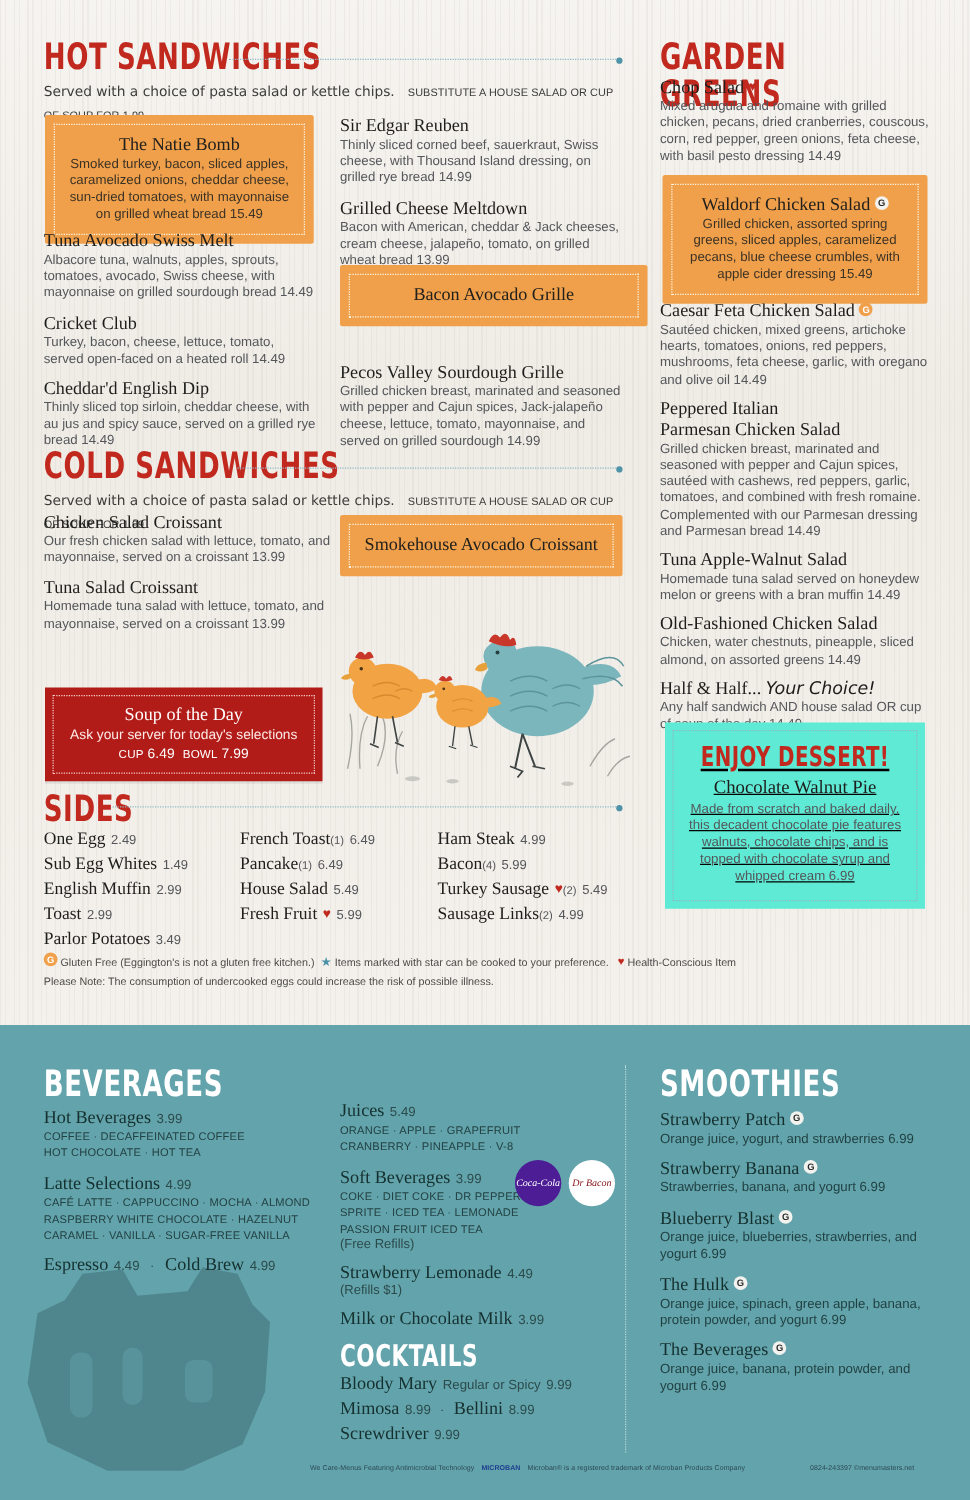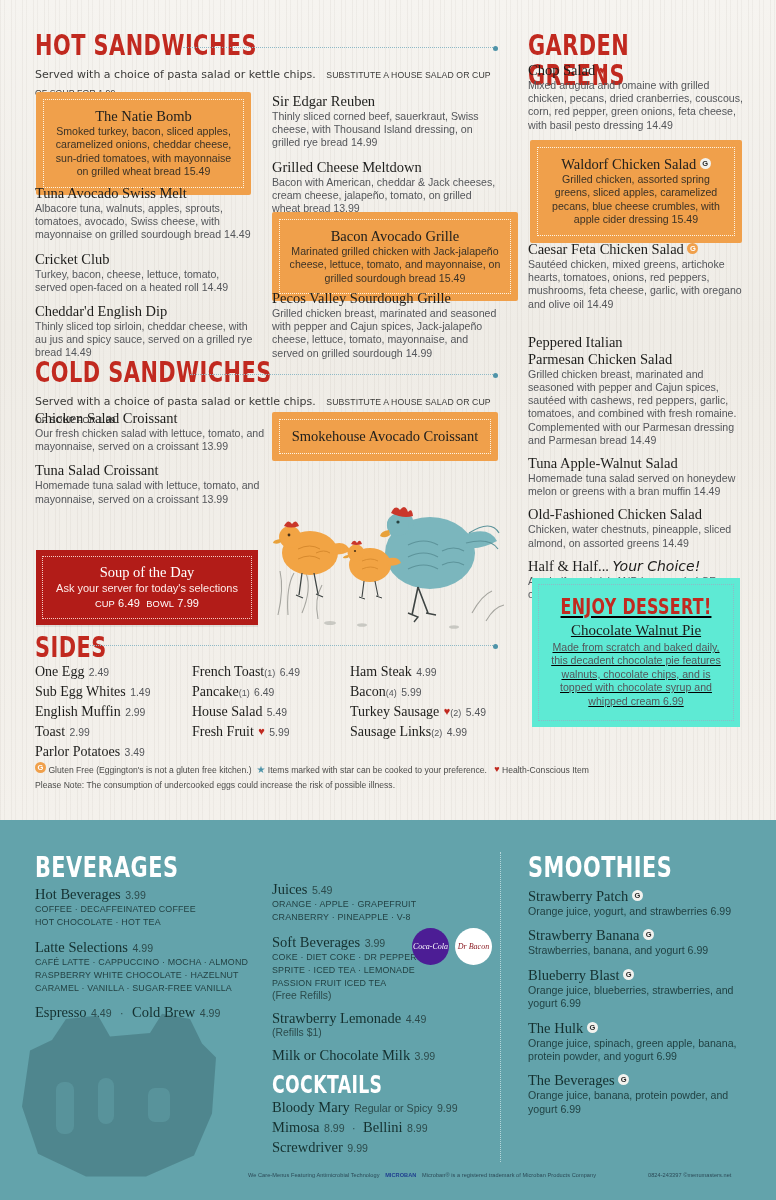--- a/index.html
+++ b/index.html
@@ -236,21 +236,20 @@
     </div>
     <div>
       <div class="item-name">Grilled Cheese Meltdown</div>
       <div class="item-desc">Bacon with American, cheddar &amp; Jack cheeses, cream cheese, jalapeño, tomato, on grilled wheat bread  13.99</div>
     </div>
   </div>
 
   <div class="feat" style="left:272px;top:212px;width:246px;">
     <div class="feat-inner">
       <div class="ftitle">Bacon Avocado Grille</div>
-      <div class="fdesc">Marinated grilled chicken with Jack-jalapeño cheese, lettuce, tomato, and mayonnaise, on grilled sourdough bread  15.49</div>
     </div>
   </div>
 
   <div style="position:absolute;left:272px;top:290px;width:226px;">
     <div>
       <div class="item-name">Pecos Valley Sourdough Grille</div>
       <div class="item-desc">Grilled chicken breast, marinated and seasoned with pepper and Cajun spices, Jack-jalapeño cheese, lettuce, tomato, mayonnaise, and served on grilled sourdough  14.99</div>
     </div>
   </div>
 
@@ -410,21 +409,21 @@
     <div class="feat-inner">
       <div class="ftitle">
         <span>Waldorf Chicken Salad</span>
         <span class="gf light">G</span>
       </div>
       <div class="fdesc">Grilled chicken, assorted spring greens, sliced apples, caramelized pecans, blue cheese crumbles, with apple cider dressing  15.49</div>
     </div>
   </div>
 
   <div style="position:absolute;left:528px;top:241px;width:218px;">
-    <div style="margin-bottom:23px;">
+    <div style="margin-bottom:8px;">
       <div class="item-name">
         <span>Caesar Feta Chicken Salad</span>
         <span class="gf">G</span>
       </div>
       <div class="item-desc">Sautéed chicken, mixed greens, artichoke hearts, tomatoes, onions, red peppers, mushrooms, feta cheese, garlic, with oregano and olive oil  14.49</div>
     </div>
     <div style="margin-bottom:8px;">
       <div class="item-name" style="white-space:pre-line">Peppered Italian
 Parmesan Chicken Salad</div>
       <div class="item-desc">Grilled chicken breast, marinated and seasoned with pepper and Cajun spices, sautéed with cashews, red peppers, garlic, tomatoes, and combined with fresh romaine. Complemented with our Parmesan dressing and Parmesan bread  14.49</div>

